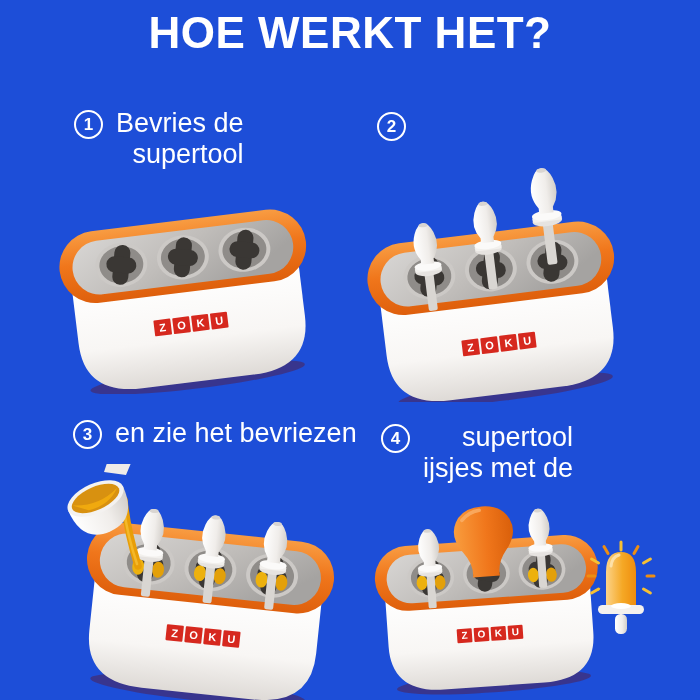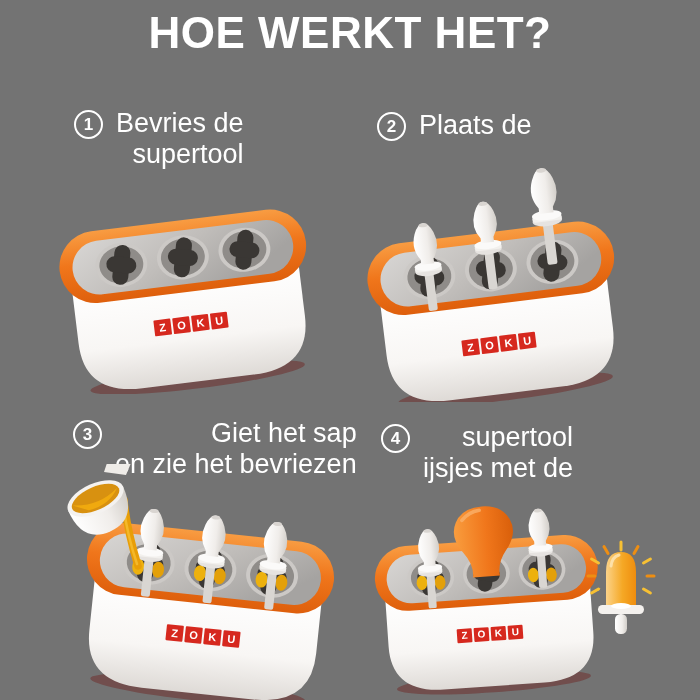--- a/index.html
+++ b/index.html
@@ -1,17 +1,17 @@
 <!DOCTYPE html>
 <html><head>
 <meta charset="utf-8">
 <style>
   html,body{margin:0;padding:0;}
   body{width:700px;height:700px;overflow:hidden;font-family:"Liberation Sans",sans-serif;}
-  .poster{position:relative;width:700px;height:700px;background:#737373;}
+  .poster{position:relative;width:700px;height:700px;background:#1d4ed8;}
   .title{position:absolute;left:0;right:0;top:8px;margin:0;text-align:center;
          color:#FFFFFF;font-size:44px;font-weight:bold;letter-spacing:0.5px;}
   .step{position:absolute;display:flex;align-items:flex-start;color:#FFFFFF;}
   .step .num{flex:0 0 auto;width:29px;height:29px;margin-top:2px;margin-right:13px;
              border:2px solid #FFFFFF;border-radius:50%;box-sizing:border-box;
              display:flex;align-items:center;justify-content:center;
              font-size:17px;font-weight:bold;line-height:1;}
   .lines{display:flex;flex-direction:column;font-size:27px;line-height:31px;font-weight:400;text-align:right;}
   .s1{left:74px;top:108px;}
   .s2{left:377px;top:110px;}
@@ -114,28 +114,26 @@
     <span class="num">1</span>
     <span class="lines">
       <span>Bevries de</span>
       <span>supertool</span>
     </span>
   </div>
 
   <div class="step s2">
     <span class="num">2</span>
     <span class="lines">
-      <span>Plaats de</span>
     </span>
   </div>
 
   <div class="step s3">
     <span class="num">3</span>
     <span class="lines">
-      <span>Giet het sap</span>
       <span>en zie het bevriezen</span>
     </span>
   </div>
 
   <div class="step s4">
     <span class="num">4</span>
     <span class="lines">
       <span>supertool</span>
       <span>ijsjes met de</span>
     </span>

